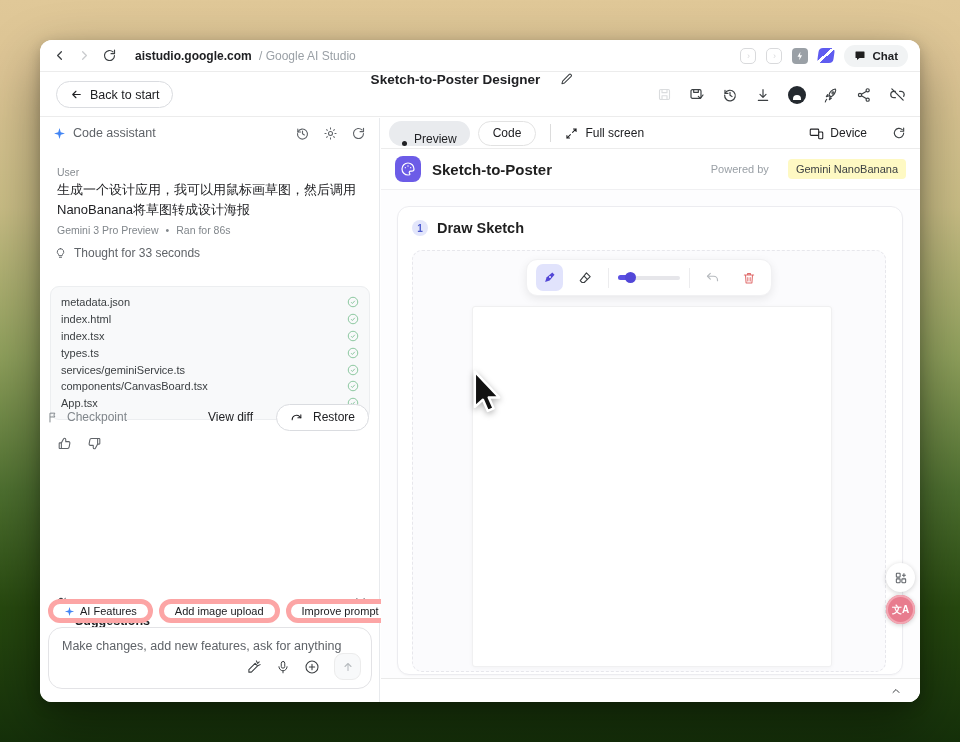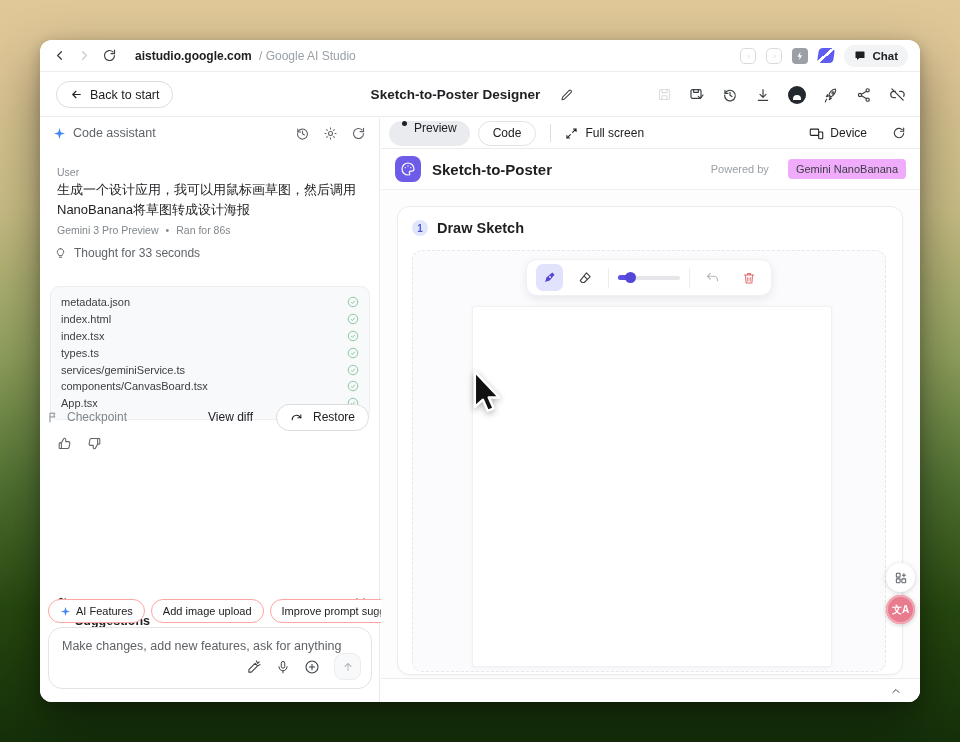--- a/index.html
+++ b/index.html
@@ -26,21 +26,21 @@
   .bar-spacer { flex:1; }
   .ext-ghost { width:16px; height:16px; border:1.5px solid #d9dadc; border-radius:5px; color:#d9dadc; display:flex; align-items:center; justify-content:center; font-size:9px; }
   .ext-bolt { width:16px; height:16px; border-radius:4px; background:#9aa0a6; display:flex; align-items:center; justify-content:center; }
   .ext-gemini { width:16px; height:15px; border-radius:4px; background:linear-gradient(135deg,#5f5cf0 42%,#ffffff 42%,#ffffff 55%,#5f5cf0 55%); transform:skewX(-8deg); }
   .chat-pill { height:22px; border-radius:11px; background:#f1f3f4; display:flex; align-items:center; gap:6px; padding:0 10px; cursor:pointer; }
   .chat-pill span { font-size:11.5px; font-weight:600; color:#202124; }
 
   
   .header-row { position:absolute; top:32px; left:0; right:0; height:45px; border-bottom:1px solid #ececec; background:#fff; }
   .back-pill { position:absolute; left:16px; top:9px; height:27px; border:1px solid #dadce0; border-radius:14px; display:flex; align-items:center; gap:7px; padding:0 13px; font-size:12.5px; color:#202124; cursor:pointer; background:#fff; }
-  .title-wrap { position:absolute; left:50%; top:0; height:45px; transform:translateX(-54%); display:flex; align-items:center; gap:19px; }
+  .title-wrap { position:absolute; left:50%; top:0; height:45px; transform:translateX(-54%); display:flex; align-items:flex-start; gap:19px; }
   .title-wrap .t { font-size:13.5px; font-weight:700; color:#202124; }
   .hdr-icons { position:absolute; right:14px; top:0; height:45px; display:flex; align-items:center; gap:17px; color:#3c4043; }
   .hdr-icons .faint { color:#dadcde; }
   .gh { width:18px; height:18px; border-radius:50%; background:#24292f; position:relative; }
   .gh::after { content:""; position:absolute; left:5px; top:9px; width:8px; height:5px; border-radius:4px 4px 0 0; background:#fff; }
 
   
   .left-panel { position:absolute; top:78px; left:0; width:340px; bottom:0; border-right:1px solid #e8eaed; background:#fff; }
   .asst-row { position:absolute; top:0; left:0; right:0; height:30px; display:flex; align-items:center; padding:0 13px; gap:7px; }
   .asst-row .label { font-size:12.5px; color:#5f6368; }
@@ -55,45 +55,45 @@
   .chk { color:#8cc8a0; display:flex; }
   .ckpt-row { position:absolute; left:7px; right:10px; top:285px; height:28px; display:flex; align-items:center; gap:7px; }
   .ckpt-row .cl { font-size:12px; color:#80868b; }
   .viewdiff { margin-left:auto; font-size:12px; font-weight:500; color:#202124; margin-right:16px; cursor:pointer; }
   .restore-pill { height:27px; border:1px solid #dadce0; border-radius:14px; display:flex; align-items:center; gap:10px; padding:0 13px; font-size:12px; color:#202124; cursor:pointer; background:#fff; }
   .thumbs { position:absolute; left:17px; top:318px; display:flex; gap:15px; color:#5f6368; }
   .sugg-header { position:absolute; left:14px; right:12px; top:459px; display:flex; align-items:center; gap:7px; }
   .sugg-header .st { font-size:12.5px; font-weight:600; color:#202124;margin-top:37px; }
   .sugg-close { margin-left:auto; color:#5f6368; cursor:pointer; display:flex; }
   .chips { position:absolute; left:8px; top:481px; display:flex; gap:6px; align-items:center; }
-  .chip { height:24px; border:1px solid #fca5a5; border-radius:12px; background:#fff; display:flex; align-items:center; gap:5px; padding:0 11px; font-size:11px; color:#202124; cursor:pointer; white-space:nowrap; }
+  .chip { height:24px; border:5px solid #fca5a5; border-radius:12px; background:#fff; display:flex; align-items:center; gap:5px; padding:0 11px; font-size:11px; color:#202124; cursor:pointer; white-space:nowrap; }
   .chip.trunc { max-width:131px; overflow:hidden; position:relative; }
   .chip.trunc::after { content:""; position:absolute; right:0; top:0; bottom:0; width:26px; background:linear-gradient(90deg,rgba(255,255,255,0),#fff); }
   .chip-more { color:#5f6368; cursor:pointer; display:flex; margin-left:2px; }
   .composer { position:absolute; left:8px; right:7px; top:509px; height:62px; border:1px solid #e3e3e6; border-radius:14px; background:#fff; }
   .composer textarea { width:100%; height:40px; border:none; outline:none; resize:none; background:transparent; padding:11px 13px 0; font-family:inherit; font-size:12.5px; color:#202124; }
   .composer textarea::placeholder { color:#5f6368; }
   .composer-icons { position:absolute; right:10px; bottom:8px; display:flex; align-items:center; gap:14px; color:#3c4043; }
   .send-btn { width:27px; height:27px; border-radius:9px; background:#f8f9fa; border:1px solid #ececec; display:flex; align-items:center; justify-content:center; color:#b9bdc1; cursor:pointer; }
 
   
   .right-panel { position:absolute; top:78px; left:341px; right:0; bottom:0; background:#fff; }
   .tabs-row { position:absolute; top:0; left:0; right:0; height:31px; display:flex; align-items:center; padding:0 14px 0 8px; border-bottom:1px solid #ececec; gap:8px; }
-  .tab-preview { height:25px; border-radius:13px; background:#e9ebee; display:flex; align-items:flex-start; gap:7px; padding:0 13px; font-size:12px; font-weight:500; color:#202124; cursor:pointer; }
+  .tab-preview { height:25px; border-radius:13px; background:#e9ebee; display:flex; align-items:flex-end; gap:7px; padding:0 13px; font-size:12px; font-weight:500; color:#202124; cursor:pointer; }
   .tab-dot { width:5px; height:5px; border-radius:50%; background:#202124; }
   .tab-code { height:25px; border-radius:13px; background:#fff; border:1px solid #e2e2e2; display:flex; align-items:center; padding:0 14px; font-size:12px; color:#202124; cursor:pointer; }
   .vdiv { width:1px; height:18px; background:#dcdcdc; margin:0 6px; }
   .fullscreen-btn { display:flex; align-items:center; gap:7px; font-size:12px; color:#202124; cursor:pointer; }
   .device-btn { margin-left:auto; display:flex; align-items:center; gap:6px; font-size:12px; color:#202124; cursor:pointer; }
   .prev-reload { color:#3c4043; margin-left:17px; cursor:pointer; display:flex; }
   .app-header { position:absolute; top:31px; left:0; right:0; height:41px; background:#fff; border-bottom:1px solid #f0f0f2; display:flex; align-items:center; padding:0 14px; gap:11px; }
   .app-logo { width:26px; height:26px; border-radius:8px; background:#6c5ce7; display:flex; align-items:center; justify-content:center; color:#fff; }
   .app-title { font-size:15px; font-weight:700; color:#1f1f1f; }
   .powered { margin-left:auto; font-size:11px; color:#9aa0a6; }
-  .powered-badge { height:20px; border-radius:4px; background:#f0abfc; display:flex; align-items:center; padding:0 8px; font-size:11px; color:#3c4043; margin-left:8px; }
+  .powered-badge { height:20px; border-radius:4px; background:#fef9c3; display:flex; align-items:center; padding:0 8px; font-size:11px; color:#3c4043; margin-left:8px; }
   .preview-body { position:absolute; top:72px; left:0; right:0; bottom:24px; background:#fdfdfe; }
   .step-card { position:absolute; left:16px; right:17px; top:16px; bottom:3px; background:#fff; border:1px solid #ececf0; border-radius:12px; box-shadow:0 1px 2px rgba(0,0,0,.03); }
   .step-row { position:absolute; left:14px; top:13px; display:flex; align-items:center; gap:9px; }
   .step-badge { width:16px; height:16px; border-radius:50%; background:#e3e6fb; color:#4d5bce; font-size:10px; font-weight:700; display:flex; align-items:center; justify-content:center; }
   .step-title { font-size:14.5px; font-weight:700; color:#1f1f1f; }
   .sketch-zone { position:absolute; left:14px; right:16px; top:43px; bottom:2px; background:#fbfbfd; border:1.5px dashed #e7e7ec; border-radius:10px; }
   .toolbar { position:absolute; left:50%; transform:translateX(-50%); top:8px; height:37px; background:#fff; border:1px solid #f1f1f3; border-radius:11px; box-shadow:0 3px 10px rgba(0,0,0,.08); display:flex; align-items:center; padding:0 9px; gap:9px; }
   .tool-btn { width:27px; height:27px; border-radius:7px; display:flex; align-items:center; justify-content:center; cursor:pointer; }
   .tool-btn.active { background:#e1e3fc; color:#5246d6; }
   .tool-btn.plain { color:#3c4043; }

